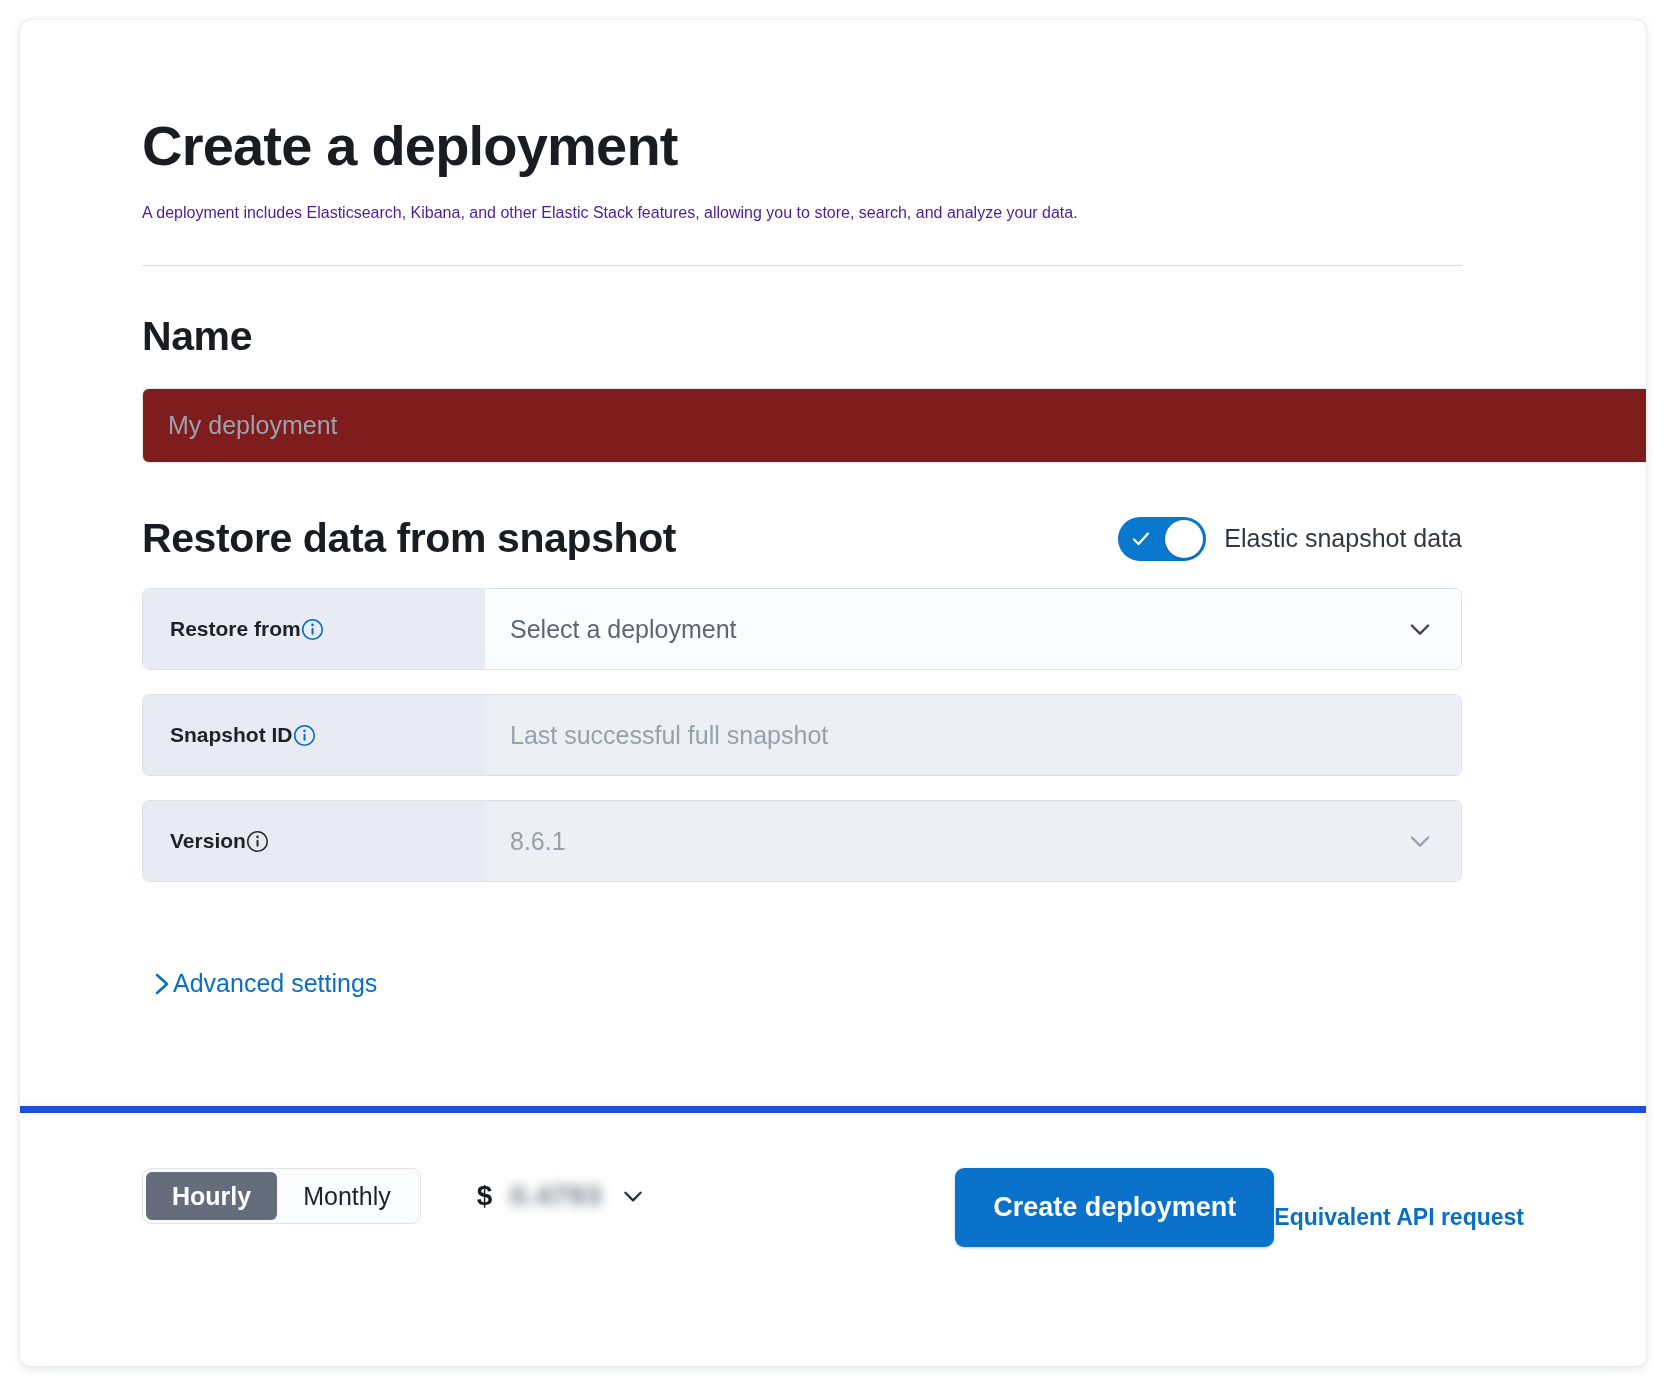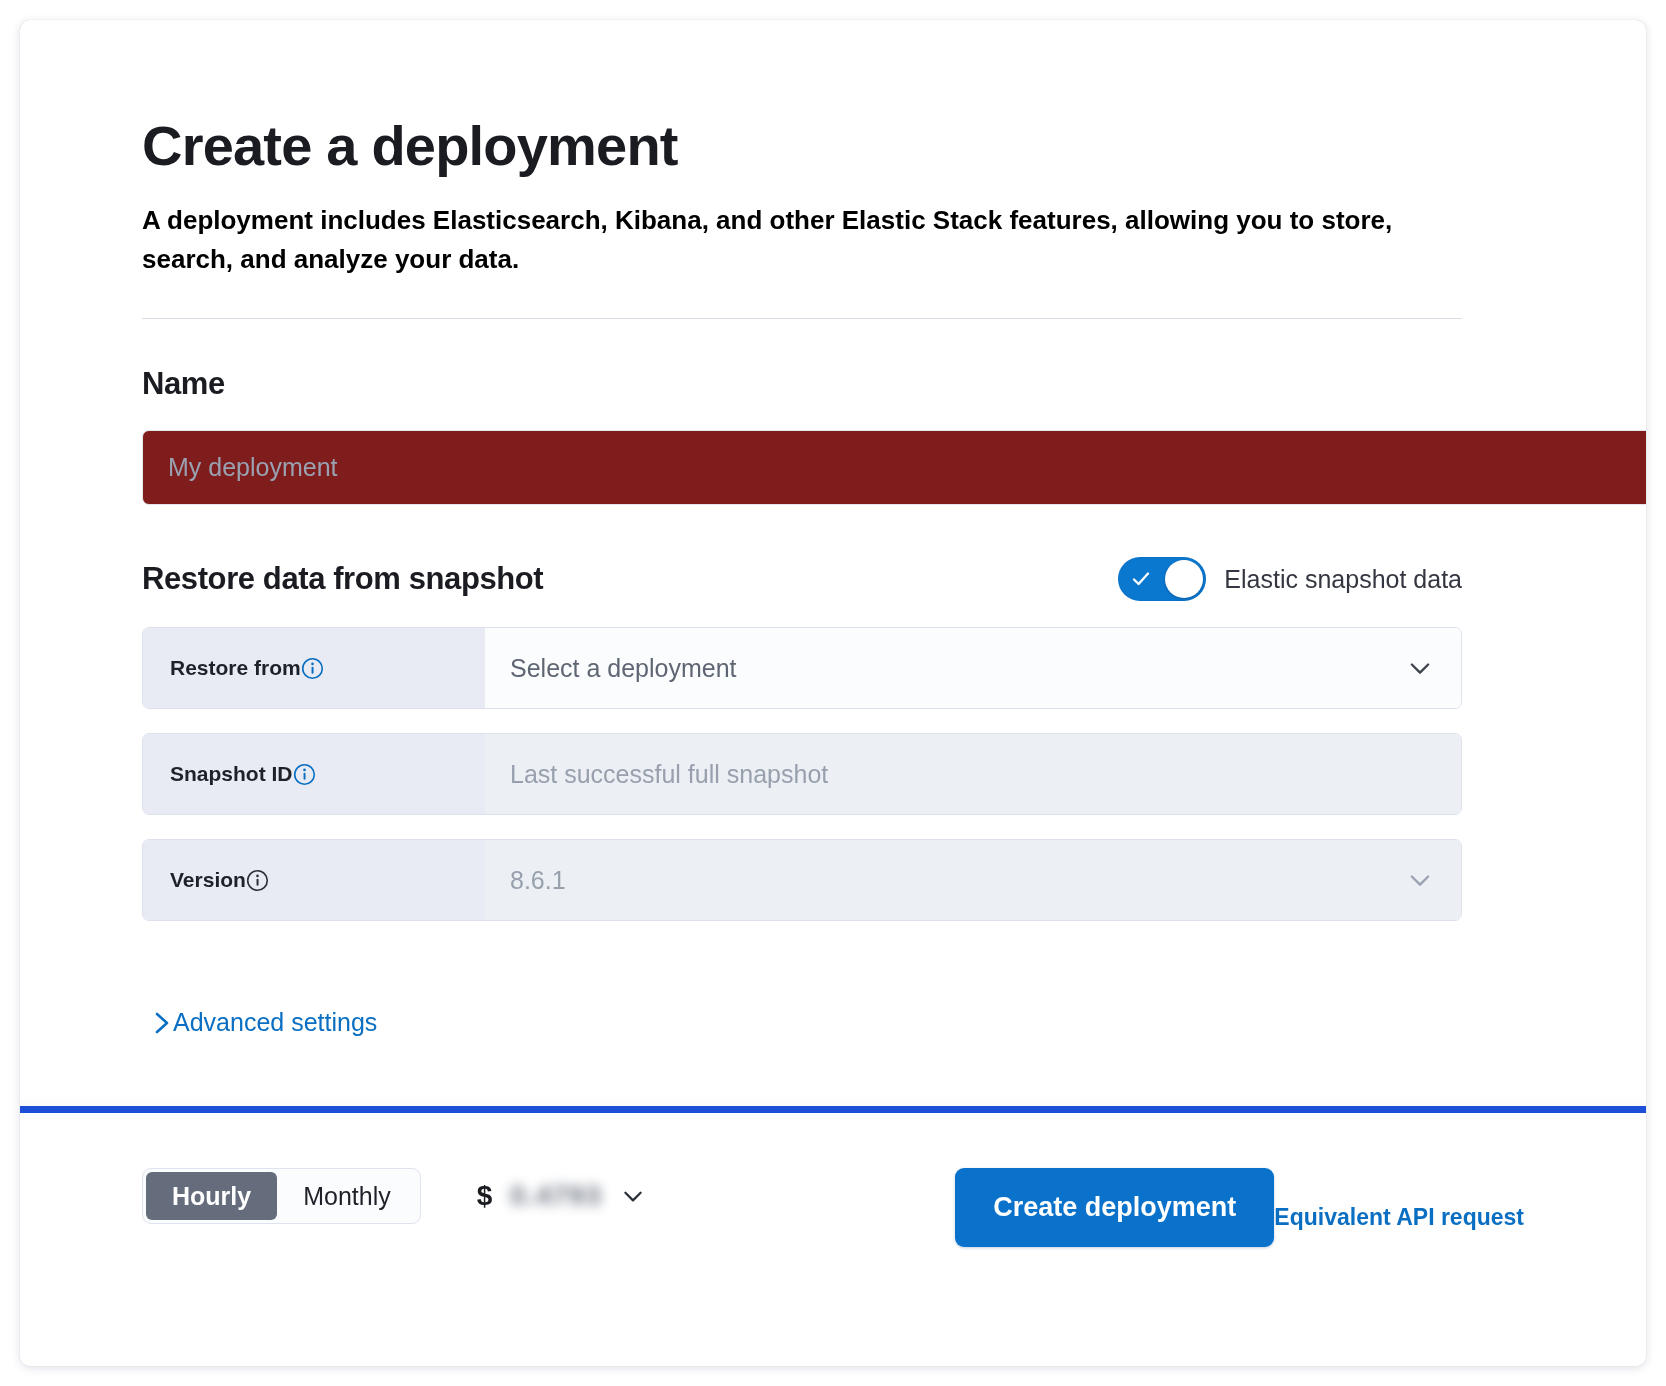--- a/index.html
+++ b/index.html
@@ -39,37 +39,37 @@
   
   h1.page-title {
     font-size: 56px;
     line-height: 1.06;
     font-weight: 700;
     letter-spacing: -0.8px;
     color: #1a1c21;
     margin: 0 0 26px 0;
   }
   .page-desc {
-    font-size: 26px;
+    font-size: 16px;
     line-height: 1.48;
-    color: #000000;
+    color: #4c1d95;
     margin: 0;
     max-width: 1270px;
-    font-weight: 700;
+    font-weight: 400;
   }
   .hr {
     border: 0;
     border-top: 1px solid #d9dce3;
     margin: 40px 0 0 0;
     width: 1320px;
   }
 
   
   h2.section-title {
-    font-size: 31px;
+    font-size: 41px;
     font-weight: 700;
     letter-spacing: -0.4px;
     color: #1a1c21;
     margin: 47px 0 0 0;
   }
   .name-input {
     margin-top: 28px;
     width: 1540px;
     height: 75px;
     border: 1px solid #e3e6ef;

